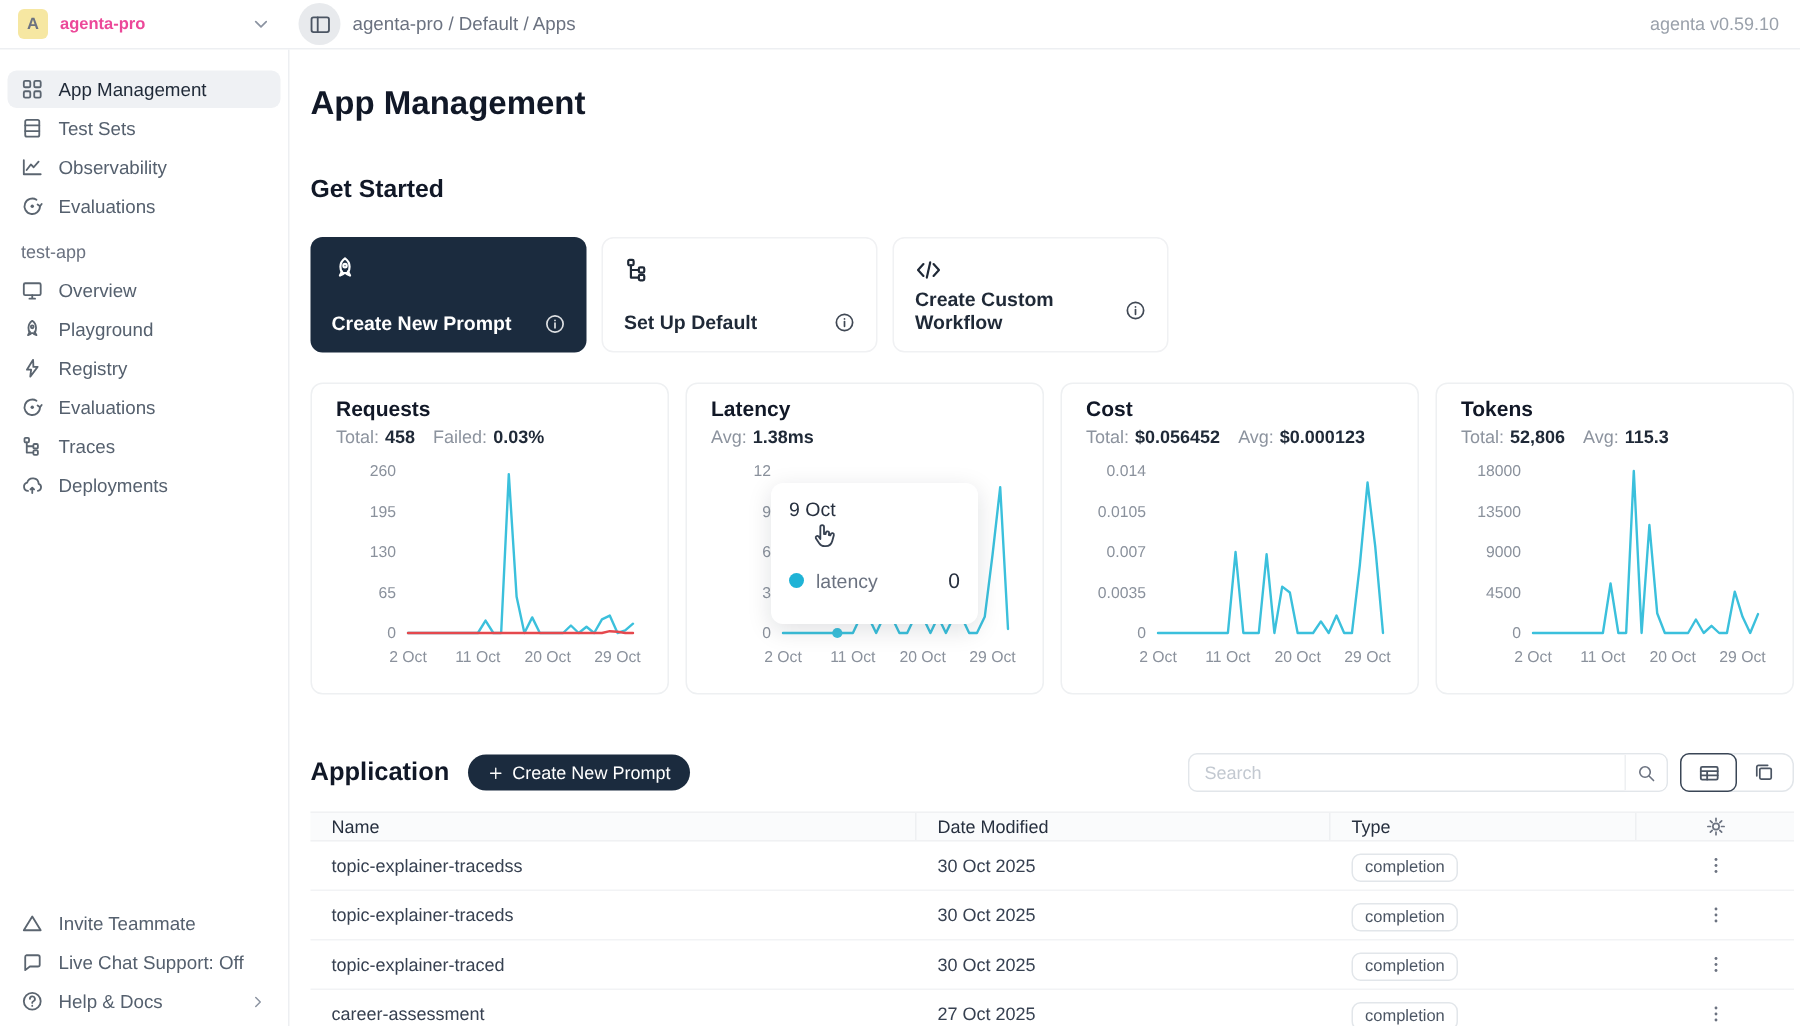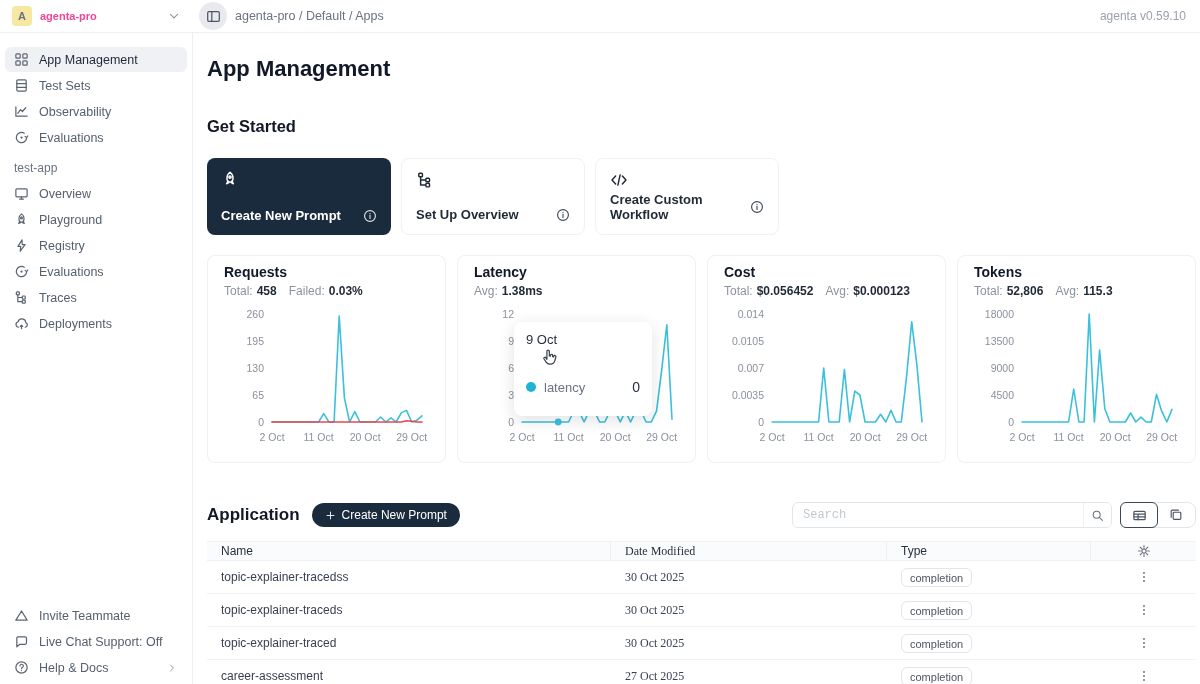--- a/index.html
+++ b/index.html
@@ -63,37 +63,37 @@
   .chart-tooltip .tt-series { color:#6b7280; font-size:13px; }
   .chart-tooltip .tt-val { margin-left:auto; color:#27303f; font-size:14px; }
   .cursor-hand { position:absolute; left:82px; top:92px; z-index:6; }
 
   
   .app-head { display:flex; align-items:center; margin-top:39px; }
   .app-title { font-size:17px; font-weight:600; color:#111827; }
   .btn-dark { margin-left:12px; height:24px; background:#1b2b3e; color:#fff; border:none; border-radius:14px;
               font-size:12px; display:flex; align-items:center; gap:6px; padding:0 13px; font-family:inherit; }
   .search-wrap { margin-left:auto; width:320px; height:26px; border:1px solid #e2e6ea; border-radius:6px;
-                 display:flex; align-items:center; overflow:hidden; background:#fff;font-family:Liberation Mono, monospace; }
+                 display:flex; align-items:center; overflow:hidden; background:#fff; }
   .search-wrap input { flex:1; border:none; outline:none; font-size:12px; padding:0 10px; color:#374151;
                        font-family:inherit; }
   .search-wrap input::placeholder { color:#c3c9d1; }
   .search-btn { width:28px; height:100%; display:flex; align-items:center; justify-content:center; color:#6b7280;
                 border-left:1px solid #eef0f2; background:#fff; }
   .view-toggle { margin-left:8px; height:26px; border:1px solid #e2e6ea; border-radius:8px; display:flex; }
   .view-seg { width:38px; display:flex; align-items:center; justify-content:center; color:#4b5563; }
   .view-seg.selected { border:1.5px solid #3a4656; border-radius:6px; margin:-1px; background:#fff; }
 
   
   .table { margin-top:13px; width:100%; }
   .t-head { display:flex; height:20px; align-items:center; background:#fafbfc; border-top:1px solid #f0f1f3;
             border-bottom:1px solid #f0f1f3; font-size:12px; color:#27303f; font-weight:500; }
   .t-row { display:flex; height:33px; align-items:center; border-bottom:1px solid #f2f3f5; font-size:12px; color:#374151; }
   .col-name { width:404px; padding-left:14px; }
-  .col-date { width:276px; padding-left:14px;font-family:Liberation Serif, serif; }
+  .col-date { width:276px; padding-left:14px; }
   .col-type { width:204px; padding-left:14px; }
   .col-act { flex:1; display:flex; justify-content:center; align-items:center; color:#6b7280; }
   .t-head .col-name, .t-head .col-date, .t-head .col-type { border-right:1px solid #eef0f2; height:100%;
             display:flex; align-items:center; }
   .tag { border:1px solid #e2e6ea; border-radius:6px; padding:2.5px 8px; font-size:11px; color:#4b5563; background:#fff; }
 </style>
 </head>
 <body>
 
 <header class="topbar">
@@ -285,21 +285,21 @@
         <div class="gs-card light">
           <div class="topic">
             <svg viewBox="0 0 16 16" width="18" height="18" fill="none" stroke="currentColor" stroke-width="1.3" stroke-linecap="round" stroke-linejoin="round">
               <rect x="2.5" y="2" width="3.2" height="3.2" rx="0.8"></rect>
               <path d="M4.1 5.2v7.3M4.1 8h4.2M4.1 12.5h4.2"></path>
               <rect x="8.8" y="6.4" width="3.2" height="3.2" rx="0.8"></rect>
               <rect x="8.8" y="10.9" width="3.2" height="3.2" rx="0.8"></rect>
             </svg>
           </div>
           <div class="row">
-            <span class="lbl">Set Up Overview</span>
+            <span class="lbl">Set Up Default</span>
             <span style="display: flex; opacity: 0.85;">
               <svg viewBox="0 0 16 16" width="14" height="14" fill="none" stroke="currentColor" stroke-width="1.3" stroke-linecap="round" stroke-linejoin="round">
                 <circle cx="8" cy="8" r="6.2"></circle>
                 <path d="M8 7.3v3.6"></path>
                 <path d="M8 5.2v.1"></path>
               </svg>
             </span>
           </div>
         </div>
         <div class="gs-card light">

